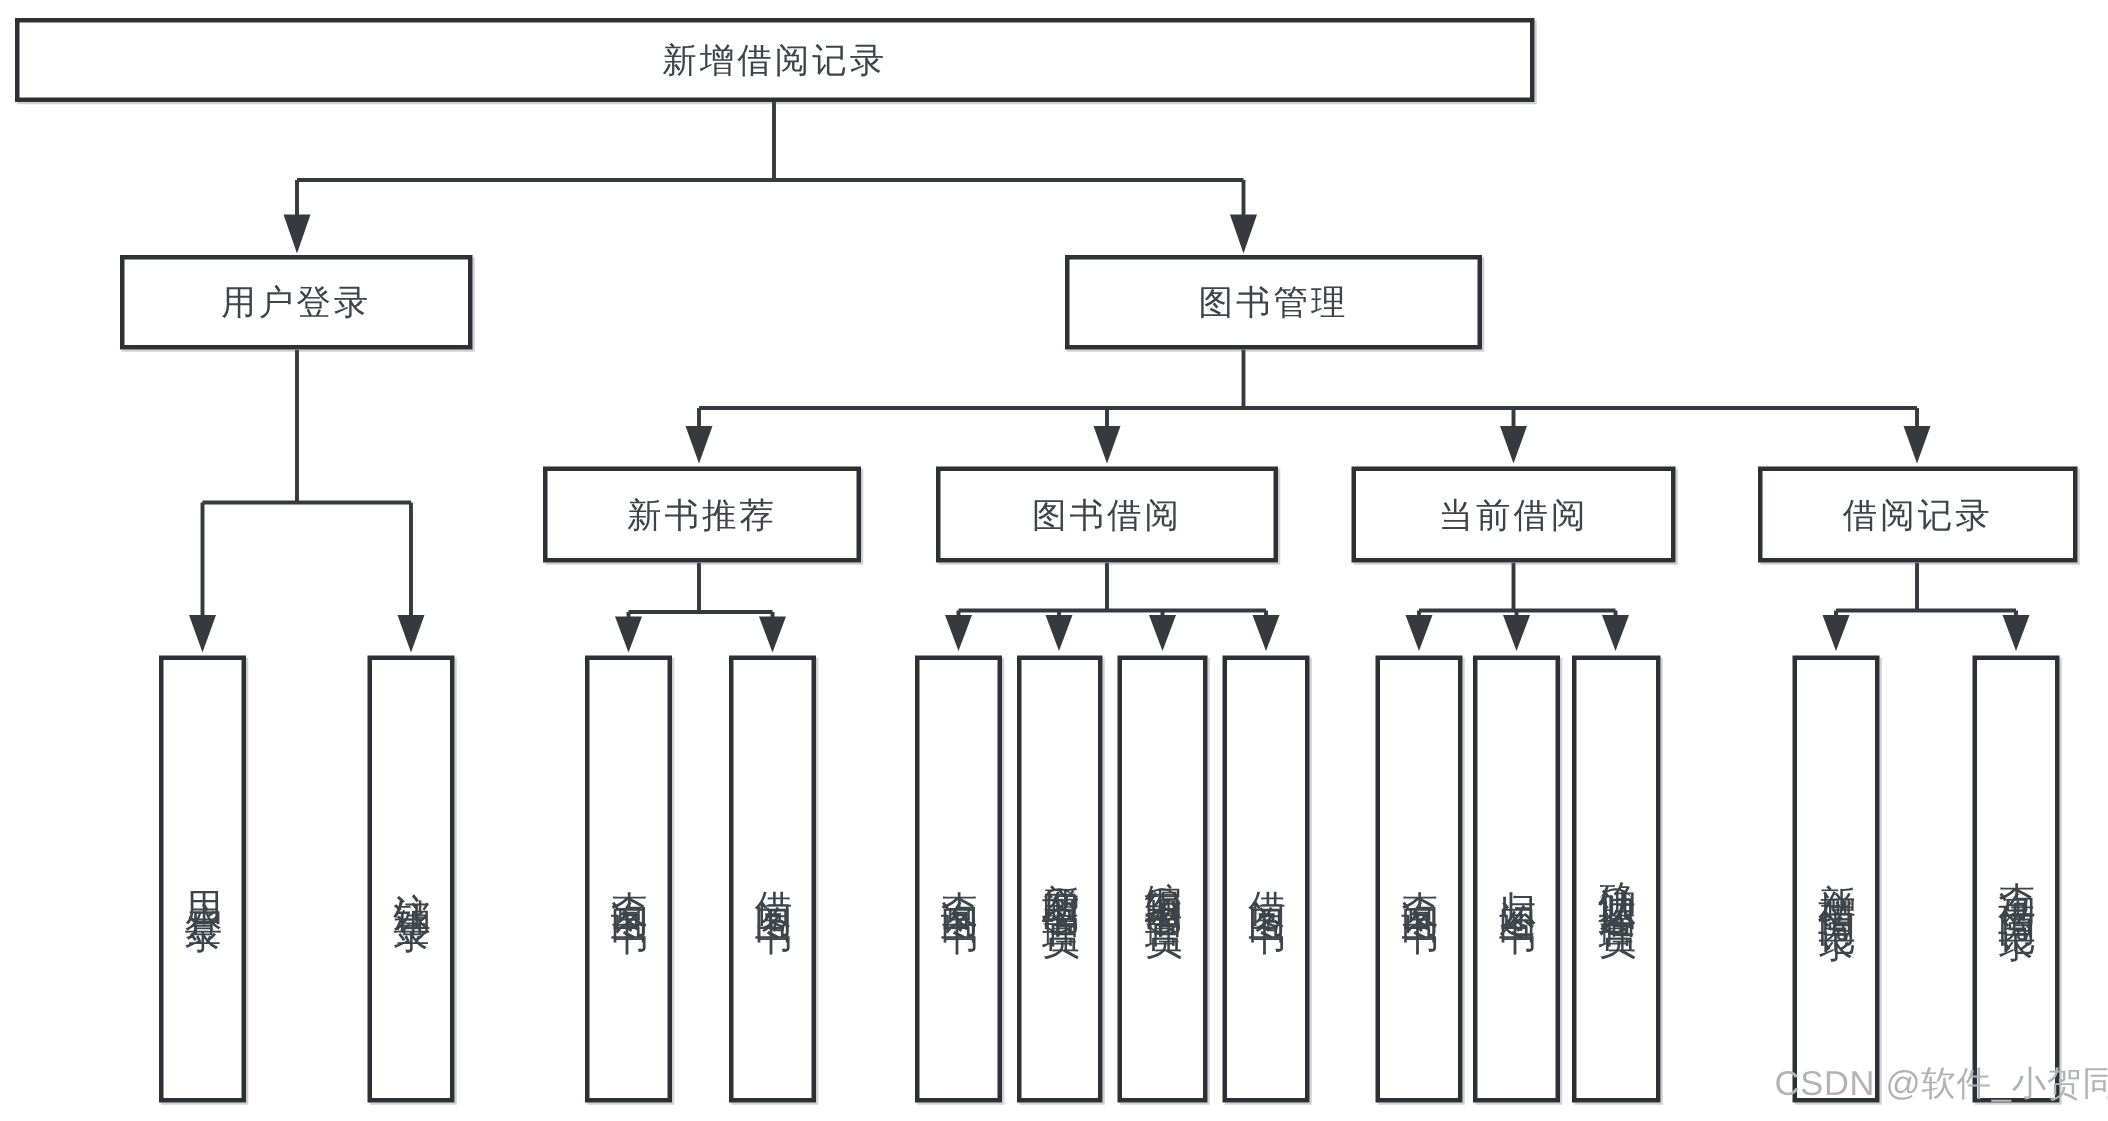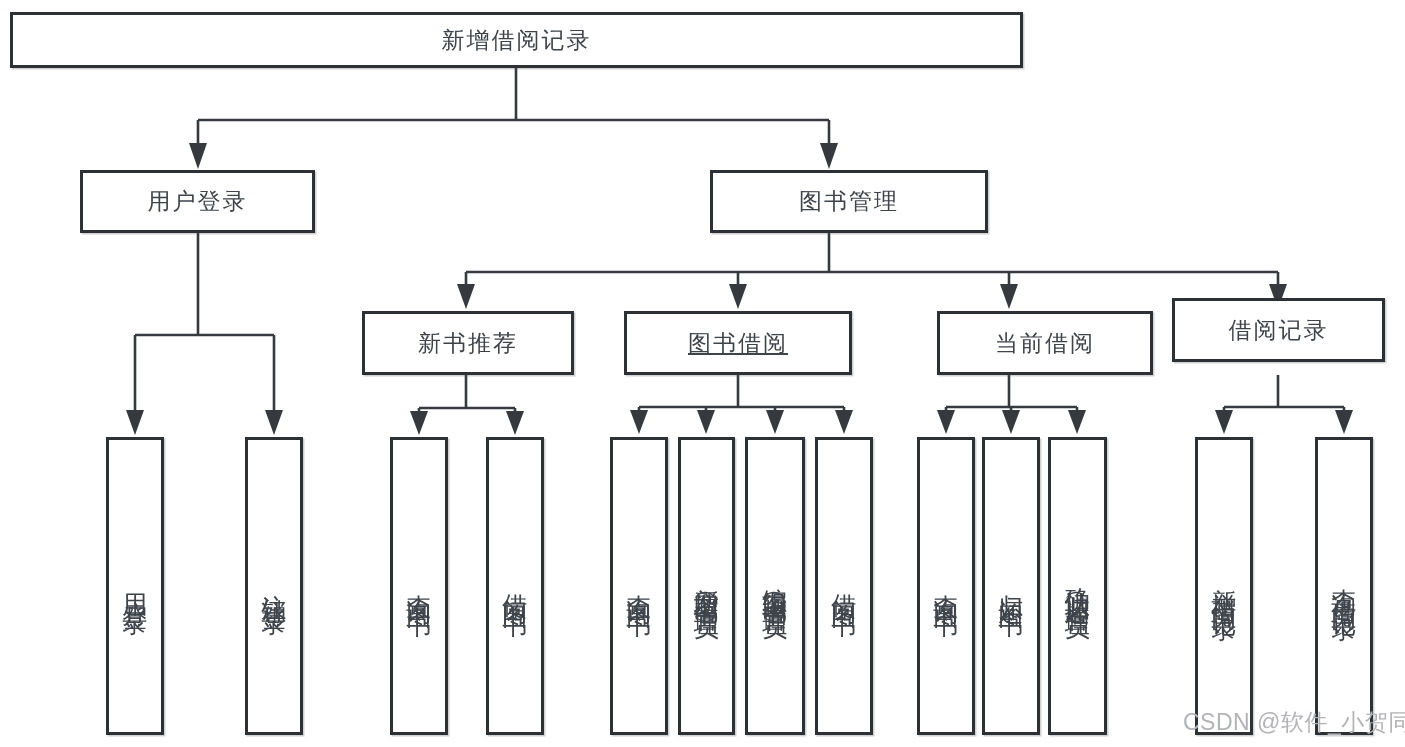--- a/index.html
+++ b/index.html
@@ -120,27 +120,27 @@
   <div class="node hnode" style="left:80px; top:170px; width:235px; height:63px;">
     <span>用户登录</span>
   </div>
   <div class="node hnode" style="left:710px; top:170px; width:278px; height:63px;">
     <span>图书管理</span>
   </div>
 
   <div class="node hnode" style="left:362px; top:311px; width:212px; height:64px;">
     <span>新书推荐</span>
   </div>
-  <div class="node hnode" style="left:624px; top:311px; width:228px; height:64px;text-decoration:underline;">
+  <div class="node hnode" style="left:624px; top:311px; width:228px; height:64px;">
     <span>图书借阅</span>
   </div>
-  <div class="node hnode" style="left:901px; top:311px; width:216px; height:64px;margin-left:36px;">
+  <div class="node hnode" style="left:901px; top:311px; width:216px; height:64px;">
     <span>当前借阅</span>
   </div>
-  <div class="node hnode" style="left:1172px; top:298px; width:213px; height:64px;">
+  <div class="node hnode" style="left:1172px; top:311px; width:213px; height:64px;">
     <span>借阅记录</span>
   </div>
 
   <div class="node vnode" style="left:106px;">
     <span class="vtext">用户登录</span>
   </div>
   <div class="node vnode" style="left:245px;">
     <span class="vtext">注销登录</span>
   </div>
 

